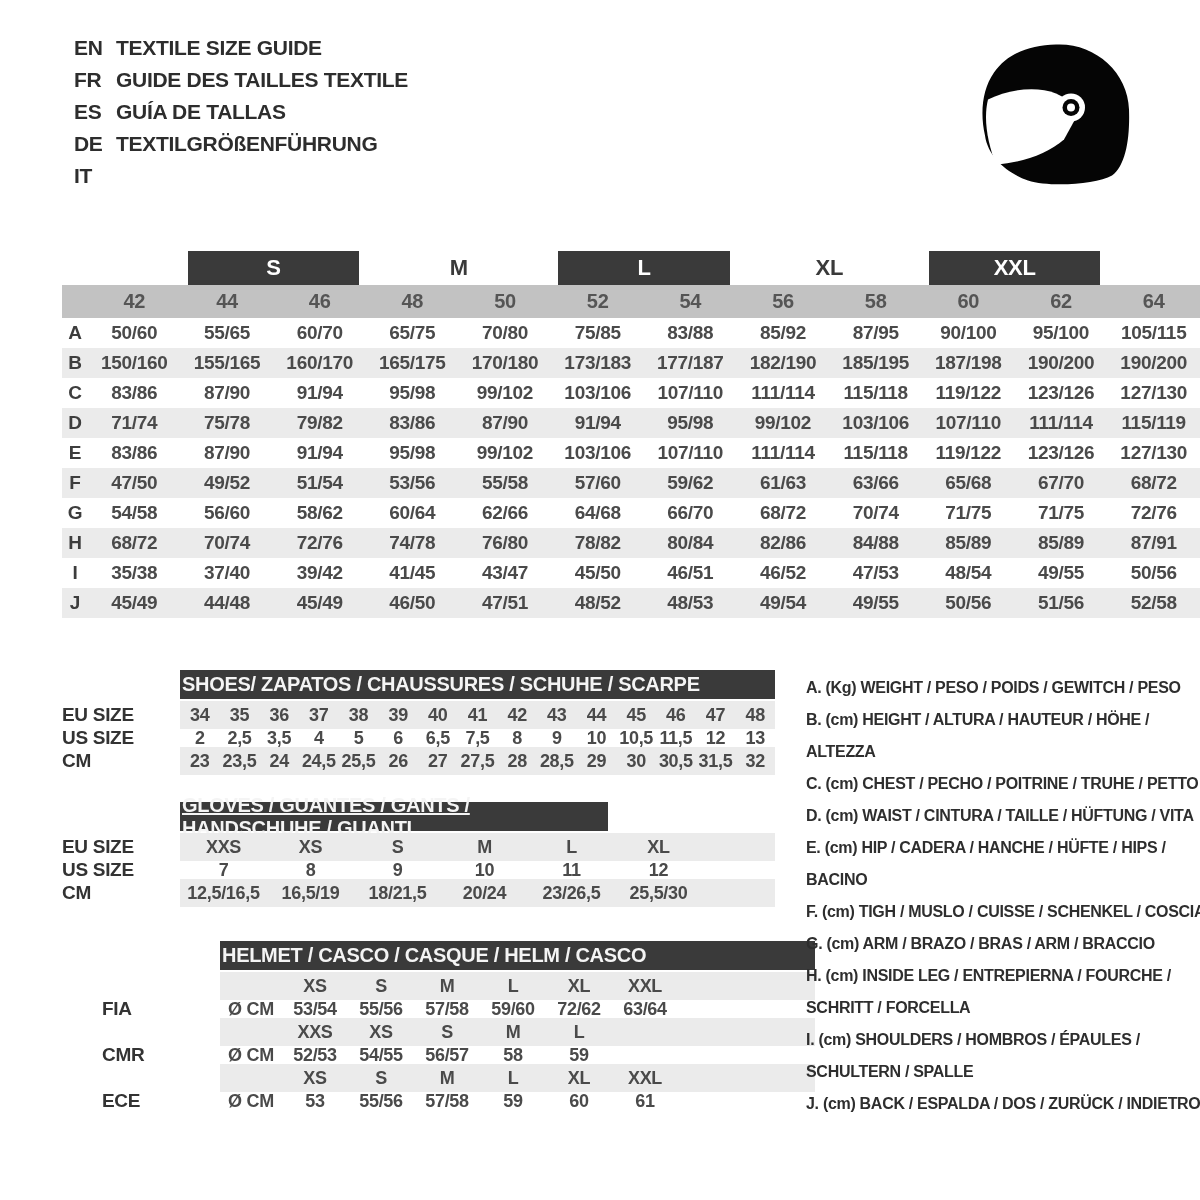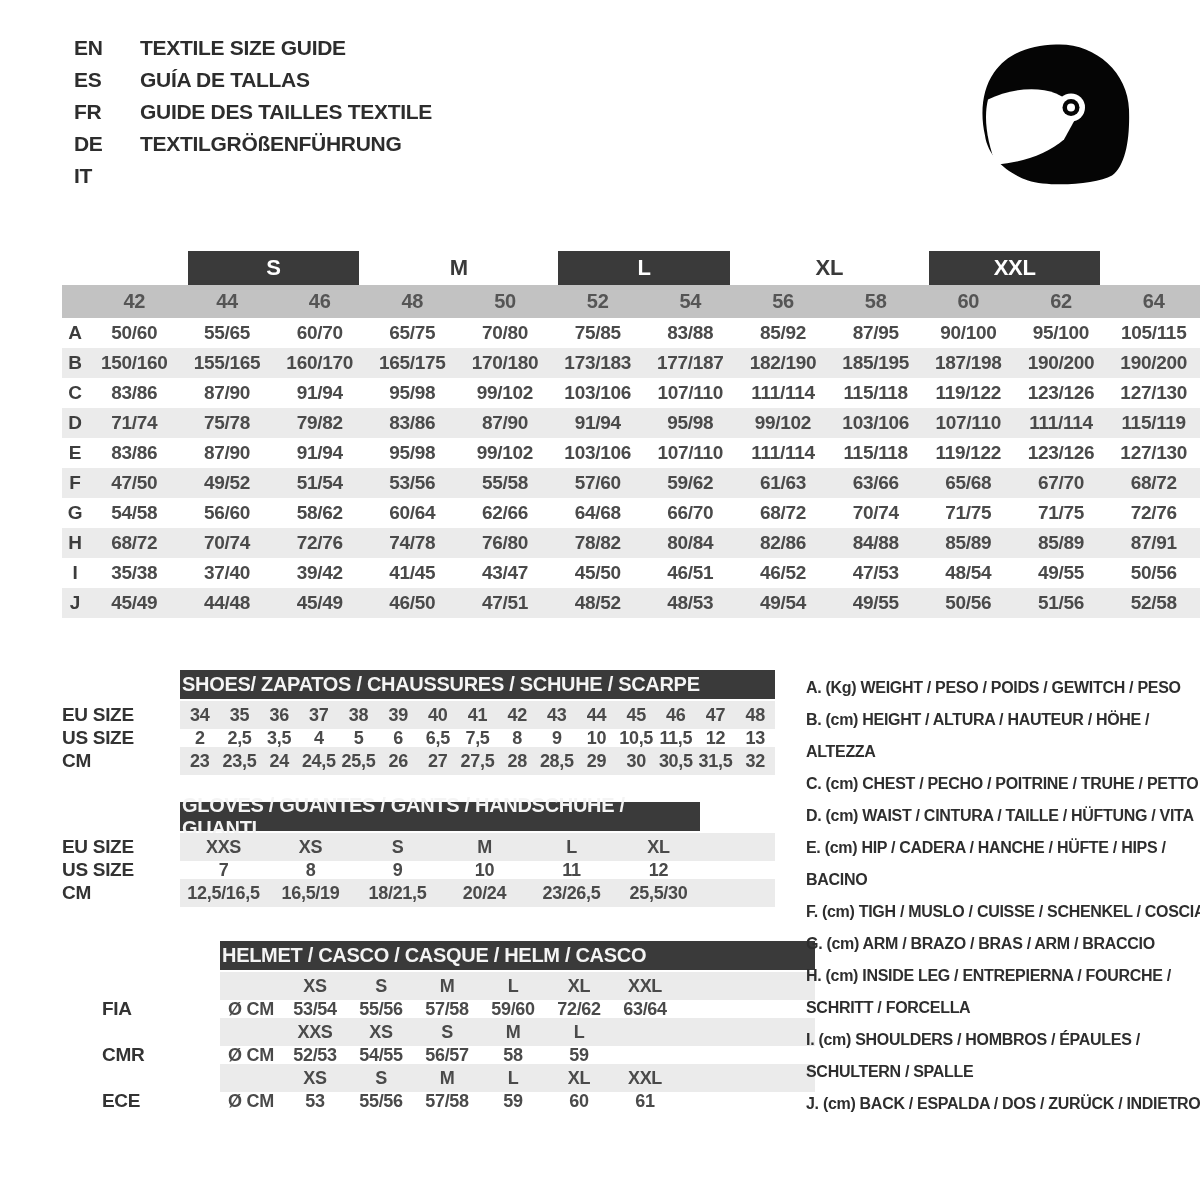--- a/index.html
+++ b/index.html
@@ -3,21 +3,21 @@
 <meta charset="utf-8">
 <style>
   html,body{margin:0;padding:0;background:#fff;}
   .page{position:relative;width:1200px;height:1200px;background:#fff;overflow:hidden;
         font-family:"Liberation Sans",sans-serif;font-weight:bold;color:#4a4a4a;letter-spacing:-0.3px;}
 
   
   .langs{position:absolute;left:74px;top:32px;}
   .lang-row{display:flex;height:32px;align-items:center;font-size:21px;color:#2d2d2d;}
   .lang-code{width:42px;flex:0 0 42px;}
-  .lang-label{white-space:nowrap;margin-left:24px;}
+  .lang-label{white-space:nowrap;}
 
   
   .helmet-icon{position:absolute;left:978px;top:40px;width:160px;height:158px;}
 
   
   .size-table{position:absolute;left:62px;top:251px;width:1138px;}
   .size-grid-row{display:grid;grid-template-columns:26px repeat(12,1fr);}
   .header-row{height:34px;}
   .group-cell{grid-column:span 2;display:flex;align-items:center;justify-content:center;
               font-size:22px;color:#3a3a3a;margin:0 7px;}
@@ -26,21 +26,21 @@
   .band-cell{background:#c2c2c2;height:33px;display:flex;align-items:center;justify-content:center;
              font-size:20px;color:#555;}
   .trow{height:30px;align-items:center;font-size:19px;text-align:center;}
   .trow.stripe{background:#ebebeb;}
   .trow .row-letter{color:#3d3d3d;}
 
   
   .sec{position:absolute;left:62px;width:713px;}
   .sec-title{margin-left:118px;height:29px;background:#3a3a3a;color:#f4f4f4;display:flex;
              align-items:center;padding-left:2px;font-size:20px;box-sizing:border-box;width:595px;}
-  .gloves .sec-title{width:520px;}
+  .gloves .sec-title{width:428px;text-decoration:underline;}
   .srow{display:grid;height:21px;margin-top:2px;align-items:center;text-align:center;font-size:18px;}
   .shoes .srow{grid-template-columns:118px repeat(15,1fr);}
   .gloves .srow{grid-template-columns:118px repeat(6,87px) 1fr;}
   .helmet .srow{grid-template-columns:118px 62px repeat(6,66px) 1fr;}
   .srow .lab{text-align:left;font-size:19px;color:#333;}
   .shaded{background:#ebebeb;height:28px;display:flex;align-items:center;justify-content:center;}
   .vcell{display:flex;align-items:center;justify-content:center;height:28px;}
 
   
   .legend{position:absolute;left:806px;top:672px;width:400px;font-size:16px;color:#2e2e2e;
@@ -51,26 +51,26 @@
 <body>
 
 <div class="page">
 
   <div class="langs" id="langs">
       <div class="lang-row">
         <span class="lang-code">EN</span>
         <span class="lang-label">TEXTILE SIZE GUIDE</span>
       </div>
       <div class="lang-row">
+        <span class="lang-code">FR</span>
+        <span class="lang-label">GUIDE DES TAILLES TEXTILE</span>
+      </div>
+      <div class="lang-row">
         <span class="lang-code">ES</span>
         <span class="lang-label">GUÍA DE TALLAS</span>
-      </div>
-      <div class="lang-row">
-        <span class="lang-code">FR</span>
-        <span class="lang-label">GUIDE DES TAILLES TEXTILE</span>
       </div>
       <div class="lang-row">
         <span class="lang-code">DE</span>
         <span class="lang-label">TEXTILGRÖßENFÜHRUNG</span>
       </div>
       <div class="lang-row">
         <span class="lang-code">IT</span>
       </div>
     </div>
 

